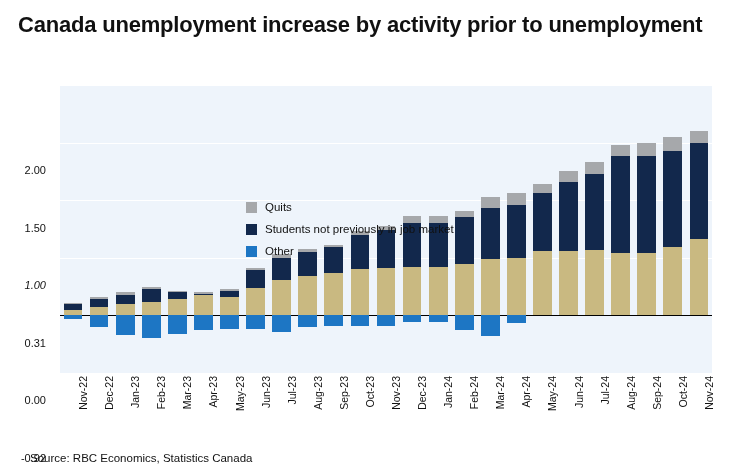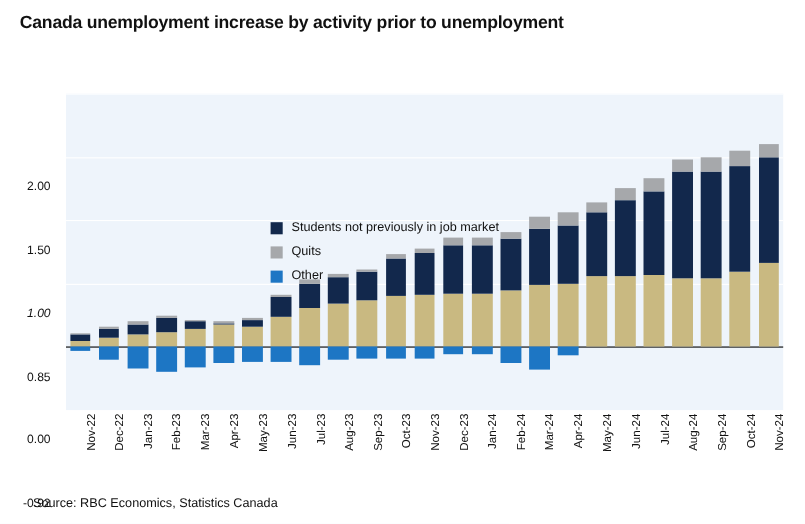--- a/index.html
+++ b/index.html
@@ -17,21 +17,21 @@
   #page {
     position: relative;
     width: 732px;
     height: 476px;
     box-sizing: border-box;
   }
   #title {
     position: absolute;
     left: 18px;
     top: 12px;
-    font-size: 16px;
+    font-size: 22px;
     font-weight: bold;
     letter-spacing: -0.2px;
     color: #111111;
     white-space: nowrap;
   }
   #subtitle {
     position: absolute;
     left: 22px;
     top: 48px;
     font-size: 11px;
@@ -146,21 +146,21 @@
 </head>
 <body>
 
 <div id="page">
 
   <div id="title">Canada unemployment increase by activity prior to unemployment</div>
 
   <div id="ylabels">
       <div class="ytick-label" style="top: 373px; right: 8px;">-0.92</div>
       <div class="ytick-label" style="top: 315.4px; right: 8px;">0.00</div>
-      <div class="ytick-label" style="top: 257.8px; right: 8px;">0.85</div>
+      <div class="ytick-label" style="top: 257.8px; right: 8px;">0.31</div>
       <div class="ytick-label" style="top: 200.2px; right: 8px; font-style: italic;">1.00</div>
       <div class="ytick-label" style="top: 142.6px; right: 8px;">1.50</div>
       <div class="ytick-label" style="top: 85px; right: 8px;">2.00</div>
     </div>
 
   <div id="plot">
     <div id="gridlines">
         <div class="gridline" style="top: 288px;"></div>
         <div class="zeroline" style="top: 229.65px;"></div>
         <div class="gridline" style="top: 172.8px;"></div>
@@ -308,26 +308,26 @@
           <div class="seg" style="background: rgb(166, 168, 171); top: 51.84px; height: 13.824px;"></div>
         </div>
         <div class="bar-group" style="left: 629.571px; width: 18.7776px;">
           <div class="seg" style="background: rgb(201, 185, 129); top: 154.368px; height: 76.032px;"></div>
           <div class="seg" style="background: rgb(18, 40, 76); top: 57.6px; height: 96.768px;"></div>
           <div class="seg" style="background: rgb(166, 168, 171); top: 46.08px; height: 11.52px;"></div>
         </div>
       </div>
     <div id="legend">
         <div class="legend-row">
+          <span class="legend-swatch" style="background: rgb(166, 168, 171);"></span>
+          <span class="legend-label">Quits</span>
+        </div>
+        <div class="legend-row">
           <span class="legend-swatch" style="background: rgb(18, 40, 76);"></span>
           <span class="legend-label">Students not previously in job market</span>
-        </div>
-        <div class="legend-row">
-          <span class="legend-swatch" style="background: rgb(166, 168, 171);"></span>
-          <span class="legend-label">Quits</span>
         </div>
         <div class="legend-row">
           <span class="legend-swatch" style="background: rgb(29, 118, 196);"></span>
           <span class="legend-label">Other</span>
         </div>
       </div>
   </div>
 
   <div id="xlabels">
       <div class="xtick" style="left: 17.04px;">Nov-22</div>

